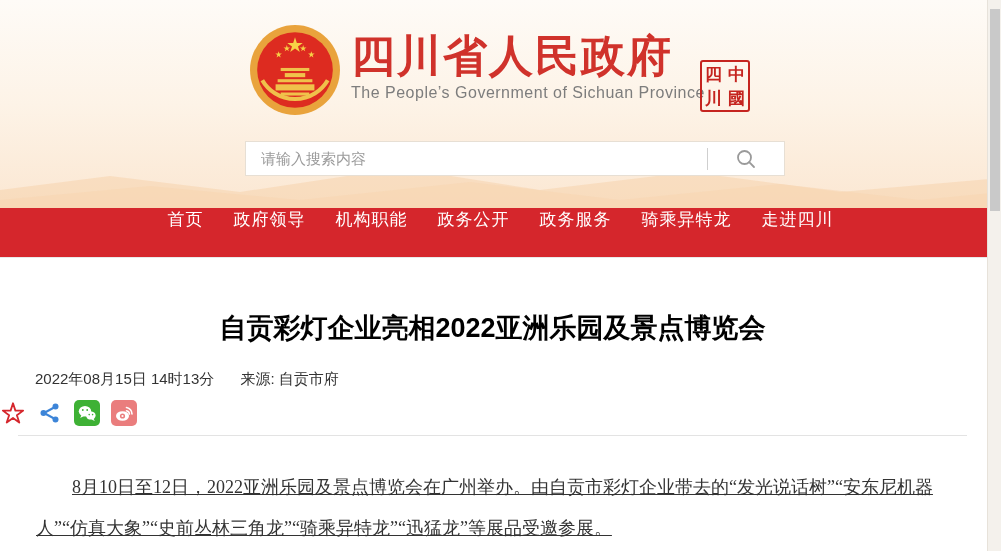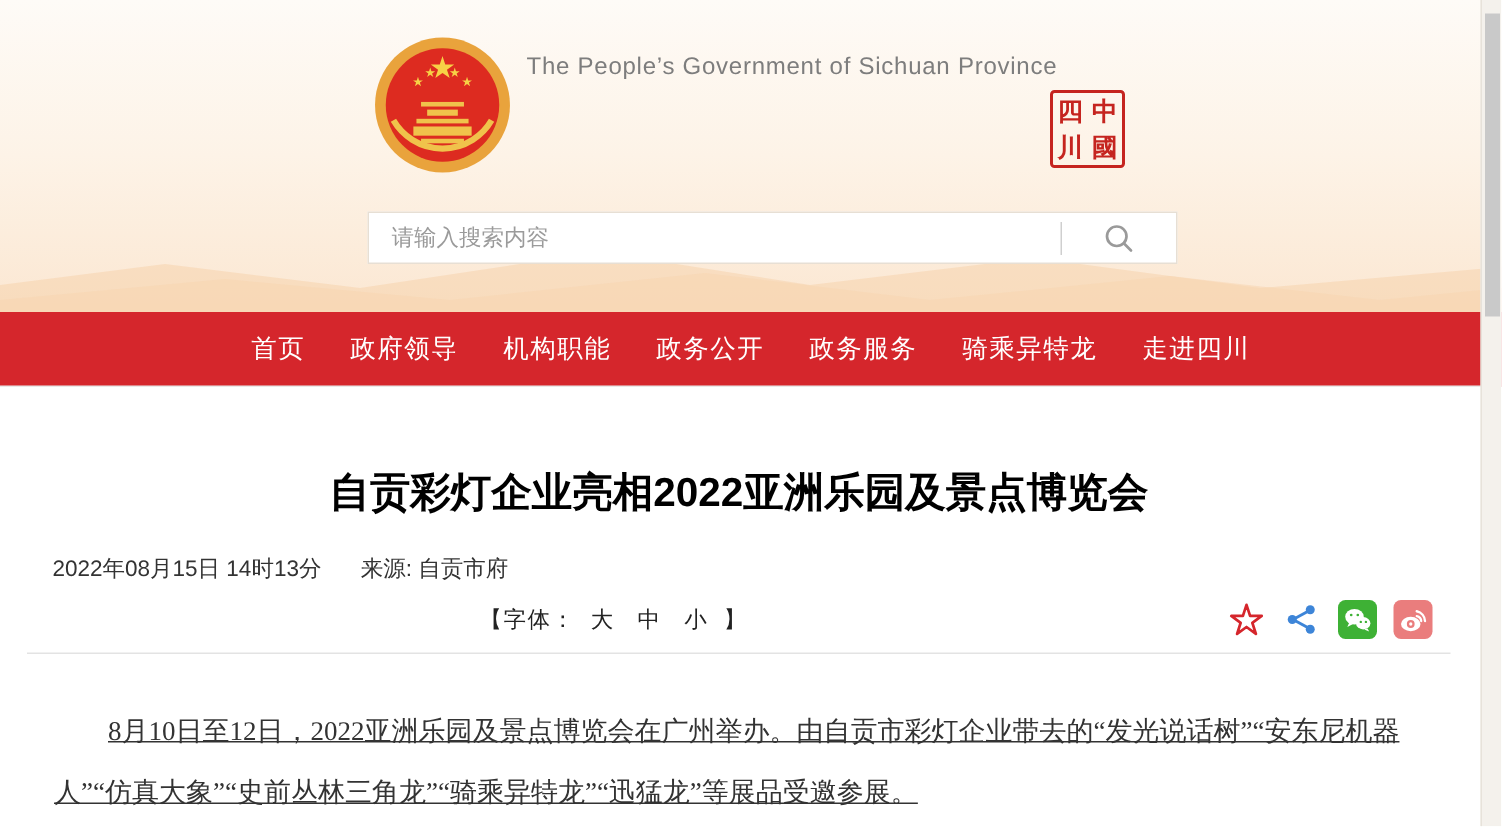--- a/index.html
+++ b/index.html
@@ -22,21 +22,21 @@
   .search{position:absolute;top:141px;left:245px;width:540px;height:35px;background:#fff;
           border:1px solid #e7dfd4;display:flex;align-items:center;box-sizing:border-box;}
   .search input{flex:1;border:none;outline:none;background:transparent;padding:0 0 0 15px;
           font-size:15px;color:#333;font-family:"Liberation Sans",sans-serif;}
   .search input::placeholder{color:#9b9b9b;}
   .search-divider{width:1px;height:22px;background:#cfcfcf;}
   .search-btn{width:76px;height:100%;display:flex;align-items:center;justify-content:center;
           background:transparent;border:none;cursor:pointer;}
   
   .nav{position:absolute;top:208px;left:0;width:1001px;height:50px;background:#d5262c;
-       display:flex;align-items:center;justify-content:center;gap:30px;
+       display:flex;align-items:flex-start;justify-content:center;gap:30px;
        border-bottom:1px solid #e9e9e9;box-sizing:border-box;}
   .nav-item{color:#ffffff;font-size:17px;letter-spacing:1px;cursor:pointer;white-space:nowrap;}
   
   .content{position:absolute;top:258px;left:0;width:985px;}
   .article-title{margin-top:52px;text-align:center;font-size:27px;font-weight:bold;color:#000;}
   .meta{margin-top:24px;padding-left:35px;font-size:15px;color:#333;}
   .meta .source{margin-left:22px;text-align:center;}
   .toolbar{margin-top:9px;display:flex;align-items:center;height:30px;}
   .font-ctl{flex:1;text-align:center;font-size:15px;color:#222;letter-spacing:1px;}
   .font-ctl .size{cursor:pointer;margin:0 5px;}
@@ -74,20 +74,21 @@
         <polygon points="0,-1 0.224,-0.309 0.951,-0.309 0.363,0.118 0.588,0.809 0,0.382 -0.588,0.809 -0.363,0.118 -0.951,-0.309 -0.224,-0.309" transform="translate(53,24) scale(3.4)" fill="#f7d146"></polygon>
         <polygon points="0,-1 0.224,-0.309 0.951,-0.309 0.363,0.118 0.588,0.809 0,0.382 -0.588,0.809 -0.363,0.118 -0.951,-0.309 -0.224,-0.309" transform="translate(61,30) scale(3.4)" fill="#f7d146"></polygon>
         <rect x="31" y="43" width="28" height="3" fill="#f0c24b"></rect>
         <rect x="35" y="48" width="20" height="4" fill="#f0c24b"></rect>
         <rect x="28" y="54" width="34" height="3" fill="#f0c24b"></rect>
         <rect x="26" y="59" width="38" height="6" fill="#f0c24b"></rect>
         <rect x="31" y="67" width="28" height="3" fill="#f0c24b"></rect>
         <path d="M13,55 A37,37 0 0 0 77,55" stroke="#f0c24b" stroke-width="4" fill="none"></path>
       </svg>
       <div class="brand-text">
+        <div class="site-title">四川省人民政府</div>
         <div class="site-subtitle">The People’s Government of Sichuan Province</div>
       </div>
     </div>
 
     <div class="seal">
       <span>四</span>
       <span>中</span>
       <span>川</span>
       <span>國</span>
     </div>
@@ -116,27 +117,20 @@
 
   <div class="content">
     <div class="article-title">自贡彩灯企业亮相2022亚洲乐园及景点博览会</div>
 
     <div class="meta">
       <span>2022年08月15日 14时13分</span>
       <span class="source">来源: 自贡市府</span>
     </div>
 
     <div class="toolbar">
-      <div class="font-ctl">
-        <span>【字体：</span>
-        <span class="size">大</span>
-        <span class="size">中</span>
-        <span class="size">小</span>
-        <span>】</span>
-      </div>
       <div class="share">
         <span class="ic">
           <svg width="28" height="28" viewBox="0 0 28 28">
             <polygon points="0,-1 0.224,-0.309 0.951,-0.309 0.363,0.118 0.588,0.809 0,0.382 -0.588,0.809 -0.363,0.118 -0.951,-0.309 -0.224,-0.309" transform="translate(14,15) scale(11.5)" fill="#ffffff" stroke="#d5262c" stroke-width="0.17" stroke-linejoin="round"></polygon>
           </svg>
         </span>
         <span class="ic">
           <svg width="24" height="24" viewBox="0 0 24 24">
             <line x1="6" y1="12" x2="17" y2="6" stroke="#3d85d8" stroke-width="2"></line>
             <line x1="6" y1="12" x2="17" y2="18" stroke="#3d85d8" stroke-width="2"></line>

